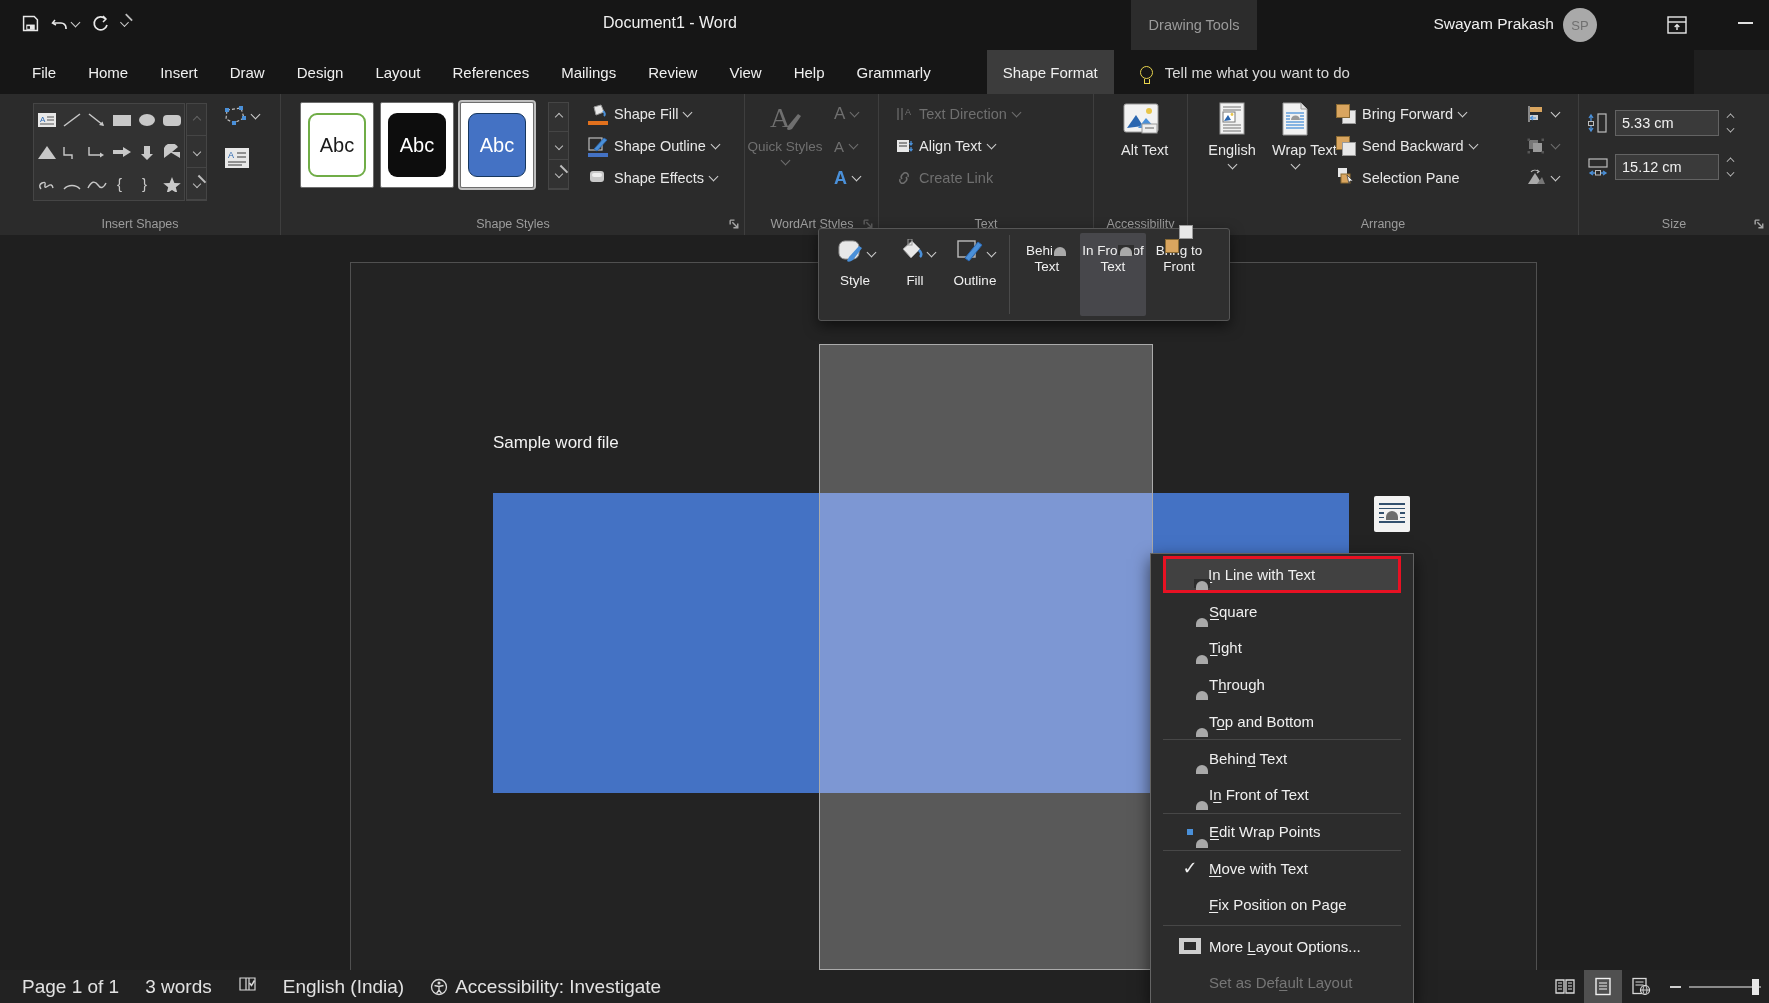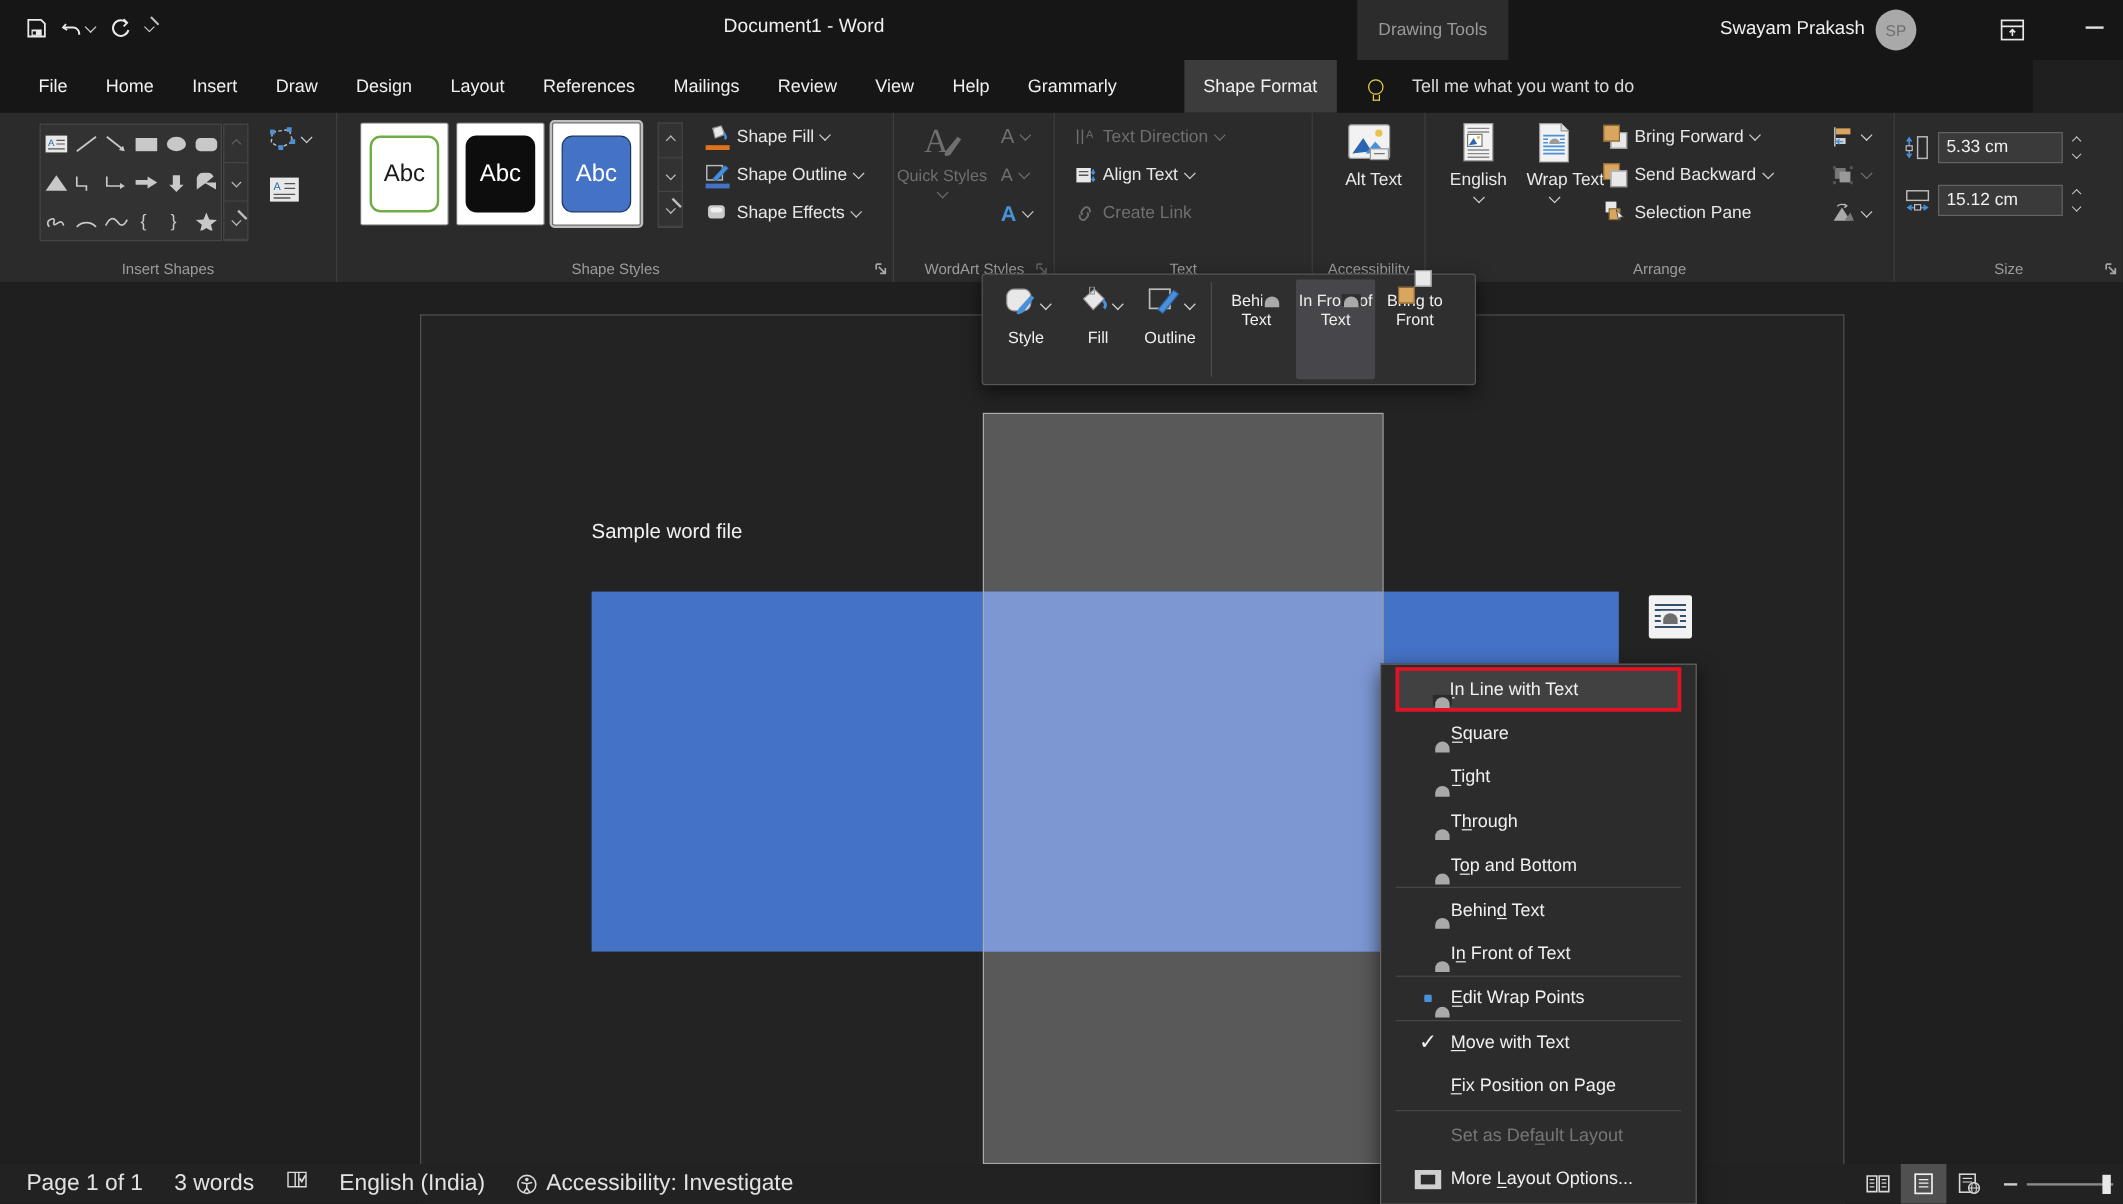--- a/index.html
+++ b/index.html
@@ -22,21 +22,21 @@
     background:#a9a9a9; color:#707070; font-size:13px; display:flex; align-items:center; justify-content:center; }
   #ribbon-display-btn { position:absolute; right:80px; top:13px; width:24px; height:24px; }
   #min-btn { position:absolute; right:16px; top:22px; width:15px; height:2px; background:#e0e0e0; }
 
   
   #tabrow { position:absolute; left:0; top:50px; width:1694px; height:44px; background:#161616;
     display:flex; align-items:stretch; }
   #tabs { display:flex; margin-left:16px; }
   .tab { padding:0 16px; display:flex; align-items:center; font-size:15px; color:#f0f0f0; cursor:default; white-space:nowrap; }
   .tab.active { background:#3c3c3c;margin-left:40px; }
-  #tellme { display:flex; align-items:center; gap:24px; margin-left:26px; color:#d9d9d9; font-size:15px; }
+  #tellme { display:flex; align-items:center; gap:12px; margin-left:26px; color:#d9d9d9; font-size:15px; }
   .bulb { width:13px; height:13px; border:1.6px solid #e8d44d; border-radius:50%; position:relative; }
   .bulb::after { content:""; position:absolute; left:3px; top:12px; width:4px; height:4px; border-bottom:1.6px solid #e8d44d;
      border-left:1.6px solid #e8d44d; border-right:1.6px solid #e8d44d; }
 
   
   #ribbon { position:absolute; left:0; top:94px; width:1769px; height:141px; background:#2b2b2b; }
   .group { position:absolute; top:0; height:141px; border-right:1px solid #3e3e3e; }
   .gname { position:absolute; bottom:4px; left:0; right:0; text-align:center; font-size:12.5px; color:#9c9c9c; white-space:nowrap; }
   .launcher { position:absolute; right:3px; bottom:4px; width:13px; height:13px; opacity:.85; }
   .launcher.dim { opacity:.35; }
@@ -739,29 +739,29 @@
       <span class="micon">
         <span class="check">✓</span>
       </span>
       <span><span class="accel">M</span>ove with Text</span>
     </div>
     <div class="mi">
       <span class="micon"></span>
       <span><span class="accel">F</span>ix Position on Page</span>
     </div>
     <div class="mdiv"></div>
+    <div class="mi">
+      <span class="micon">
+        <span class="mlo"></span>
+      </span>
+      <span>More <span class="accel">L</span>ayout Options...</span>
+    </div>
     <div class="mi dis">
       <span class="micon"></span>
       <span>Set as Def<span class="accel">a</span>ult Layout</span>
-    </div>
-    <div class="mi">
-      <span class="micon">
-        <span class="mlo"></span>
-      </span>
-      <span>More <span class="accel">L</span>ayout Options...</span>
     </div>
   </div>
 
 <div id="statusbar">
   <div class="sleft">
     <span>Page 1 of 1</span>
     <span>3 words</span>
     <span>
       <svg width="19" height="17" viewBox="0 0 19 17">
           <path d="M2 2 h6 v12 h-6 z M11 2 h6 v12 h-6 z M8 2 h3 v12 h-3 z" fill="none" stroke="#d9d9d9" stroke-width="1.2"></path>

